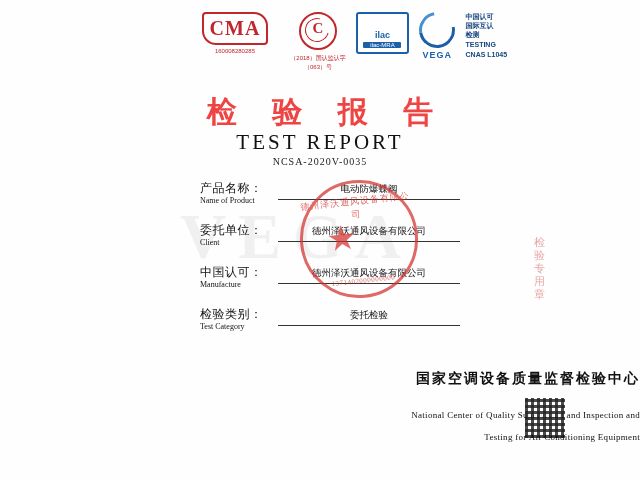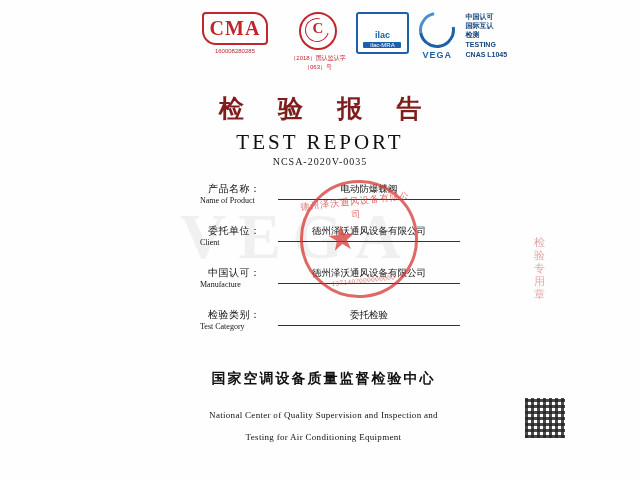--- a/index.html
+++ b/index.html
@@ -159,24 +159,24 @@
   }
   .logo-accr .cn { letter-spacing: 0px; }
   .logo-accr .en { margin-top: 1px; }
 
   
   .title-cn {
     position: absolute;
     top: 92px;
     left: 0; right: 0;
     text-align: center;
-    font-size: 25px;
+    font-size: 30px;
     letter-spacing: 14px;
     font-weight: bold;
-    color: #7f1d1d;
+    color: #ef4444;
     text-indent: 14px;
     font-family: "Liberation Serif", serif;
   }
   .title-en {
     position: absolute;
     top: 130px;
     left: 0; right: 0;
     text-align: center;
     font-size: 21px;
     letter-spacing: 3px;
@@ -205,26 +205,25 @@
     position: relative;
     height: 42px;
   }
   .field-labels {
     position: absolute;
     left: 0;
     top: 2px;
     width: 78px;
   }
   .label-cn {
-    font-size: 10px;
+    font-size: 12px;
     color: #111;
     letter-spacing: 0.5px;
     line-height: 13px;
     font-family: "Liberation Serif", serif;
-    margin-left: 8px;
   }
   .label-en {
     font-size: 8px;
     color: #111;
     line-height: 11px;
     font-family: "Liberation Serif", serif;
   }
   .field-value {
     position: absolute;
     left: 78px;
@@ -242,21 +241,21 @@
     right: 0;
     top: 19px;
     border-bottom: 1px solid #333;
   }
 
   
   .footer {
     position: absolute;
     top: 370px;
     left: 7px; right: 0;
-    text-align: center;
+    text-align: right;
   }
   .footer-cn {
     font-size: 14px;
     font-weight: bold;
     letter-spacing: 2px;
     color: #111;
     font-family: "Liberation Serif", serif;
   }
   .footer-en1, .footer-en2 {
     font-size: 9px;

